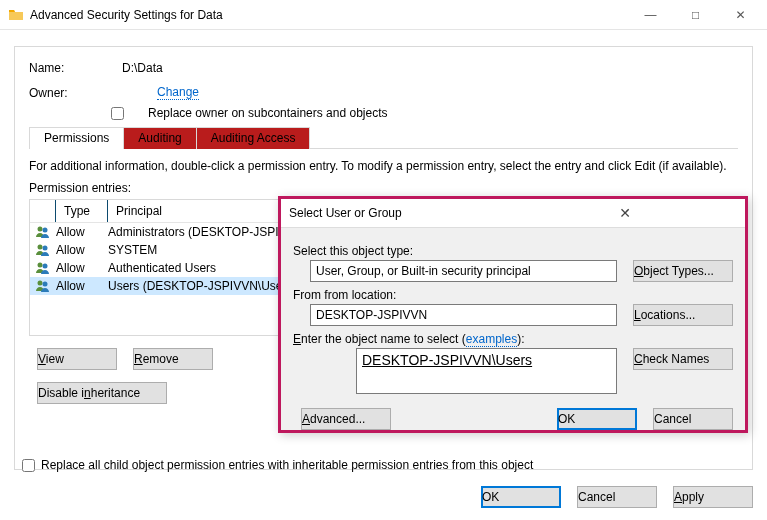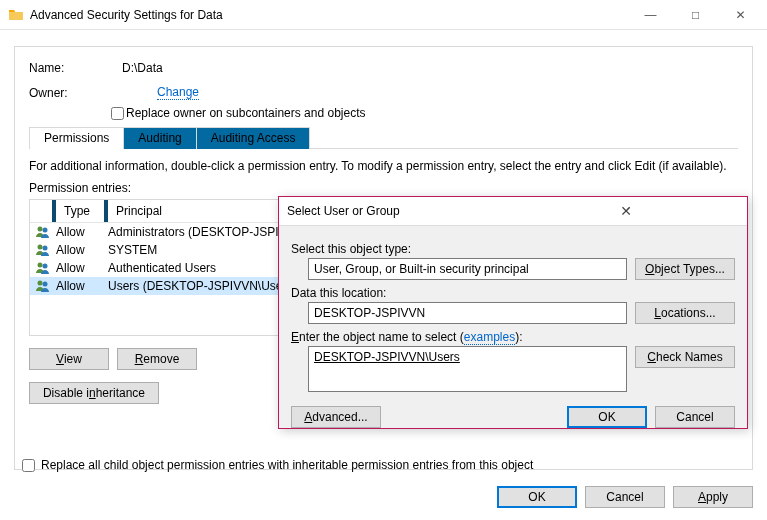--- a/index.html
+++ b/index.html
@@ -5,50 +5,50 @@
     * {box-sizing:border-box;font-family:"Segoe UI",Tahoma,sans-serif;font-size:12px;margin:0;padding:0;}
     body {background:#fff;width:767px;height:520px;position:relative;overflow:hidden;}
     .titlebar {height:30px;display:flex;align-items:center;padding:0 4px 0 8px;border-bottom:1px solid #e5e5e5;}
     .titlebar .icon {width:16px;height:16px;margin-right:6px;display:inline-flex;}
     .titlebar .title {flex:1;}
     .winbtn {width:45px;height:28px;display:flex;align-items:center;justify-content:center;color:#555;}
     .content {position:absolute;left:14px;top:46px;right:14px;bottom:50px;border:1px solid #d9d9d9;padding:14px 14px 10px 14px;}
     .row {display:flex;align-items:center;margin-bottom:10px;gap:23px;}
     .lab {width:70px;}
     a.link {color:#0066cc;text-decoration:none;border-bottom:1px dotted #0066cc;}
-    .cbwrap {margin-left:82px;display:flex;align-items:center;gap:2px;margin-top:-4px;margin-bottom:6px;}
+    .cbwrap {margin-left:82px;display:flex;align-items:center;gap:24px;margin-top:-4px;margin-bottom:6px;}
     input[type=checkbox]{width:13px;height:13px;}
     .tabs {display:flex;border-bottom:1px solid #d9d9d9;margin-top:6px;position:relative;height:23px;}
     .tab {padding:3px 14px;border:1px solid #d9d9d9;border-bottom:none;background:#fff;position:relative;top:1px;margin-right:-1px;}
-    .tab.inactive {background:#0369a1;}
+    .tab.inactive {background:#b91c1c;}
     .hint {margin:10px 0 8px 0;}
     .sub {margin-bottom:4px;}
     .grid {border:1px solid #d9d9d9;}
     .gh {display:flex;background:#fff;border-bottom:1px solid #e5e5e5;}
-    .gh div {padding:4px 8px;border-right:4px solid #0c4a6e;}
+    .gh div {padding:4px 8px;border-right:1px solid #0c4a6e;}
     .grw {display:flex;align-items:center;padding:1px 0;}
     .grw.sel {background:#cde8ff;}
     .gicon {width:26px;display:flex;justify-content:center;}
     .gtyp {width:52px;}
     .gprin {flex:1;padding-right:8px;white-space:nowrap;overflow:hidden;text-overflow:ellipsis;}
-    .btn {background:#e1e1e1;border:1px solid #adadad;padding:3px 0;min-width:80px;text-align:center;display:inline-block;}
+    .btn {background:#e1e1e1;border:1px solid #adadad;padding:3px 0;min-width:80px;display:inline-block;margin-left:8px;}
     .btnrow {display:flex;gap:8px;margin-top:12px;}
     .footer {position:absolute;bottom:12px;right:14px;display:flex;gap:8px;}
     .footer .btn{min-width:80px;}
     .ft-check{position:absolute;bottom:48px;left:22px;display:flex;align-items:center;gap:6px;}
     .default {border-color:#0078d7;box-shadow:inset 0 0 0 1px #0078d7;}
     
-    .dlg {position:absolute;top:196px;left:278px;width:470px;background:#f0f0f0;border:1px solid #be185d;box-shadow:2px 2px 10px rgba(0,0,0,0.2);}
+    .dlg {position:absolute;top:196px;left:278px;width:470px;background:#f0f0f0;border:3px solid #be185d;box-shadow:2px 2px 10px rgba(0,0,0,0.2);}
     .dlg .dtitle {background:#fff;padding:6px 8px;display:flex;align-items:center;border-bottom:1px solid #ddd;}
     .dlg .dtitle span {flex:1;}
     .dlg .dc {padding:10px 12px;}
     .dlg .flab {margin-bottom:2px;margin-top:6px;}
     .dlg .frow {display:flex;gap:8px;align-items:flex-start;padding-left:17px;}
     .dlg .txt {flex:1;background:#fff;border:1px solid #7a7a7a;padding:3px 5px;}
-    .dlg textarea.txt {height:46px;resize:none;font-family:inherit;font-size:12px;}
+    .dlg textarea.txt {height:46px;resize:none;font-family:inherit;font-size:14px;margin-left:46px;}
     .dlg .sbtn {min-width:100px;}
     .dlg .dfoot {display:flex;padding:4px 12px 0 12px;gap:8px;}
     .xbtn {width:30px;text-align:center;font-size:14px;color:#444;}
     .u {text-decoration:underline;}
     .people-icon svg{width:16px;height:16px;}
   </style>
 </head>
 <body>
 
 <div class="titlebar">
@@ -169,21 +169,21 @@
   <div class="dtitle">
     <span>Select User or Group</span>
     <span class="xbtn">✕</span>
   </div>
   <div class="dc">
     <div class="flab">Select this object type:</div>
     <div class="frow">
       <input class="txt" readonly="" value="User, Group, or Built-in security principal" style="">
       <span class="btn sbtn"><span style="text-decoration:underline">O</span>bject Types...</span>
     </div>
-    <div class="flab">Data this location:</div>
+    <div class="flab">From from location:</div>
     <div class="frow">
       <input class="txt" readonly="" value="DESKTOP-JSPIVVN" style="">
       <span class="btn sbtn"><span style="text-decoration:underline">L</span>ocations...</span>
     </div>
     <div class="flab">
       <span style="text-decoration:underline">E</span>nter the object name to select (<a href="#" class="link">examples</a>):
     </div>
     <div class="frow">
       <textarea class="txt" style="text-decoration: underline;">DESKTOP-JSPIVVN\Users</textarea>
       <span class="btn sbtn"><span style="text-decoration:underline">C</span>heck Names</span>

